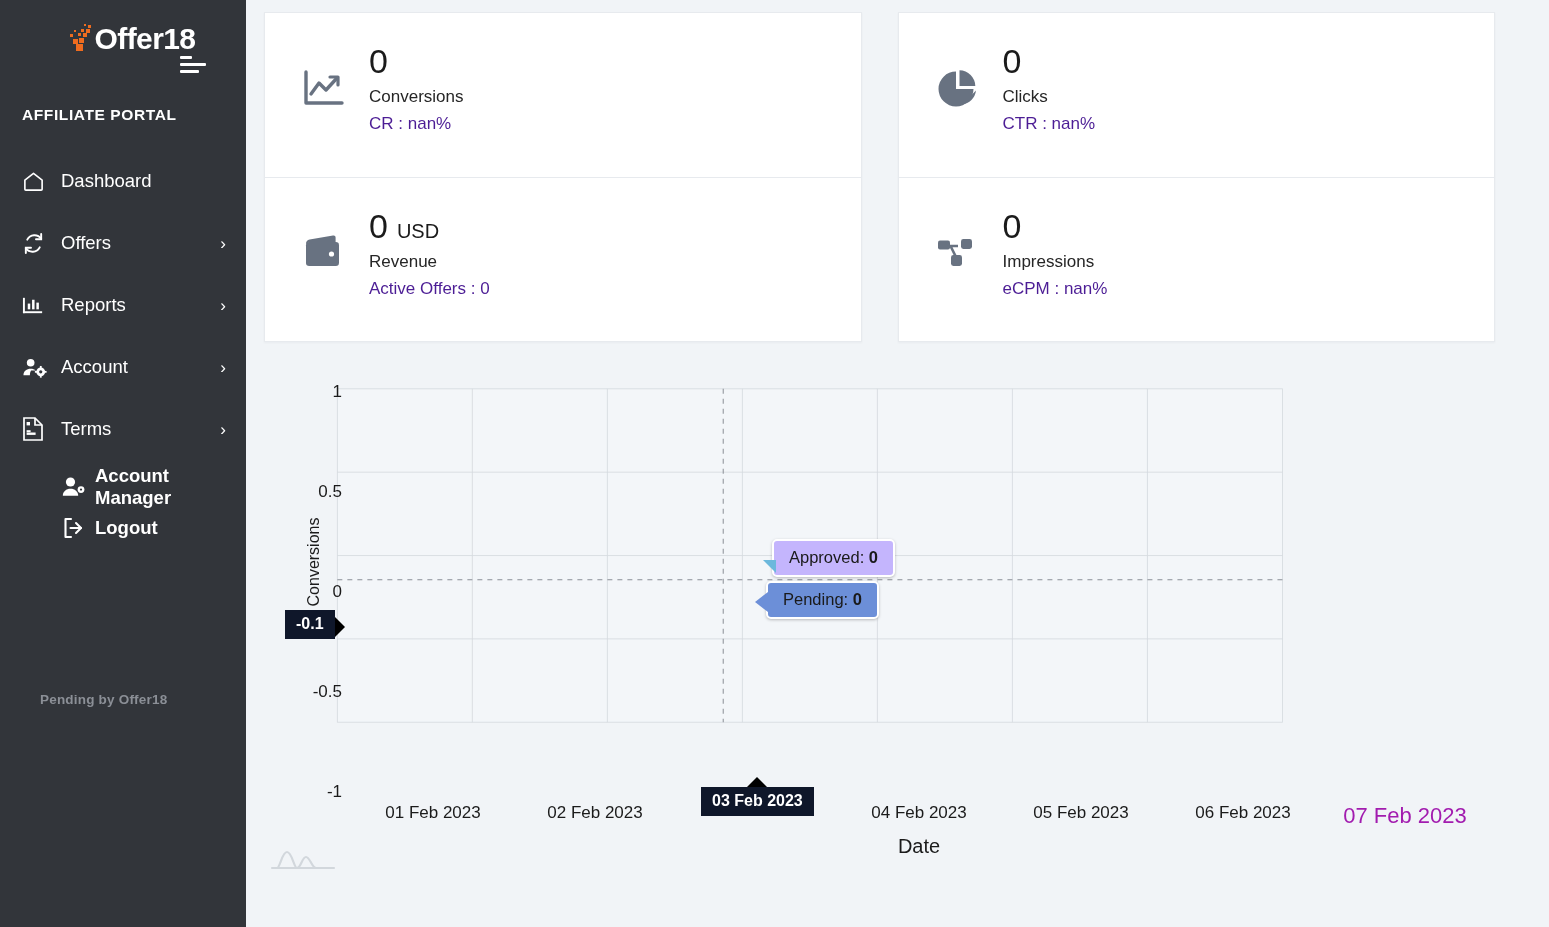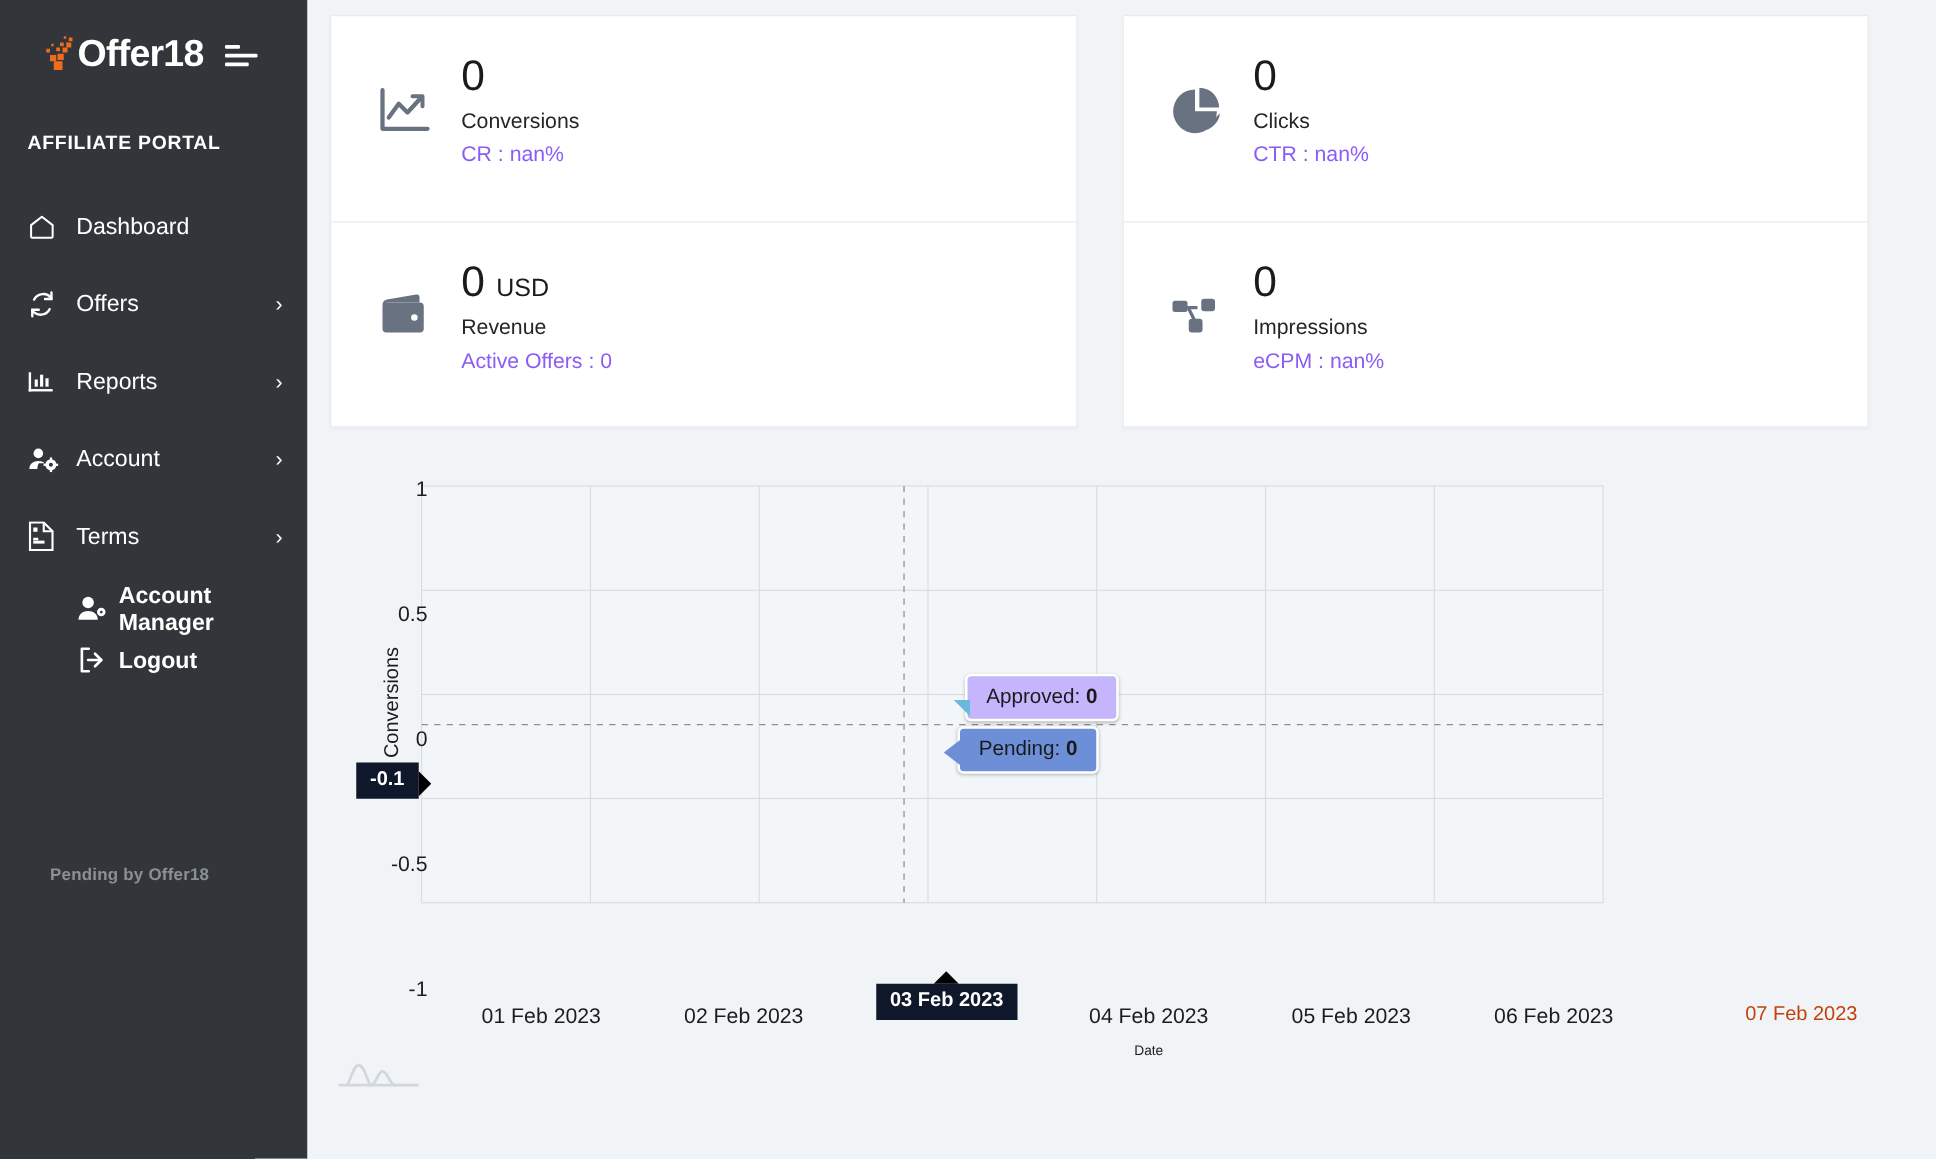--- a/index.html
+++ b/index.html
@@ -16,20 +16,21 @@
     width: 246px; height: 927px;
     background: #32353a;
     flex: 0 0 246px;
     position: relative;
     color: #ffffff;
   }
   .brand-row {
     display: flex; align-items: center;
     padding: 22px 18px 0 34px;
     height: 66px;
+    flex-direction: column;
   }
   .brand-logo { display: flex; align-items: center; gap: 2px; }
   .logo-mark { width: 26px; height: 34px; position: relative; }
   .brand-text {
     font-size: 30px; font-weight: 700; letter-spacing: -0.6px;
     color: #ffffff; line-height: 1;
   }
   .menu-toggle {
     margin-left: auto; margin-right: 18px;
     width: 30px; height: 24px;
@@ -97,21 +98,21 @@
     padding-top: 26px;
     color: #687281;
   }
   .stat-body { padding-left: 14px; }
   .stat-value {
     font-size: 34px; color: #1b1b1b; font-weight: 400;
     line-height: 1.1; display: flex; align-items: baseline; gap: 9px;
   }
   .stat-unit { font-size: 20px; color: #1b1b1b; }
   .stat-label { font-size: 17px; color: #262626; margin-top: 7px; }
-  .stat-sub { font-size: 17px; color: #8b5cf6; margin-top: 7px; }
+  .stat-sub { font-size: 17px; color: #4c1d95; margin-top: 7px; }
 
   
   .chart-wrap {
     position: relative;
     margin-top: 36px;
     height: 530px;
   }
   .chart-svg { position: absolute; inset: 0; }
   .tooltip {
     position: absolute;
@@ -423,25 +424,25 @@
       <div style="position:absolute;left:-10px;top:175px;width:120px;transform:rotate(-90deg);
                   text-align:center;font-size:16px;color:#1b1b1b;">Conversions</div>
 
       <div style="position:absolute;left:88px;top:425px;width:1134px;display:flex;">
         <div style="flex:1;text-align:center;font-size:17px;color:#1b1b1b;">01 Feb 2023</div>
         <div style="flex:1;text-align:center;font-size:17px;color:#1b1b1b;">02 Feb 2023</div>
         <div style="flex:1;text-align:center;font-size:17px;color:#1b1b1b;visibility:hidden;">03 Feb 2023</div>
         <div style="flex:1;text-align:center;font-size:17px;color:#1b1b1b;">04 Feb 2023</div>
         <div style="flex:1;text-align:center;font-size:17px;color:#1b1b1b;">05 Feb 2023</div>
         <div style="flex:1;text-align:center;font-size:17px;color:#1b1b1b;">06 Feb 2023</div>
-        <div style="flex:1;text-align:right;font-size:16px;color:#c2410c;">07 Feb 2023</div>
+        <div style="flex:1;text-align:center;font-size:22px;color:#a21caf;">07 Feb 2023</div>
       </div>
 
       <div style="position:absolute;left:88px;top:457px;width:1134px;text-align:center;
-                  font-size:11px;color:#1b1b1b;">Date</div>
+                  font-size:20px;color:#1b1b1b;">Date</div>
 
       <div class="tooltip tip-approved">
         <span>Approved:</span>
         <b>0</b>
       </div>
       <div class="tooltip tip-pending">
         <span>Pending:</span>
         <b>0</b>
       </div>
 

